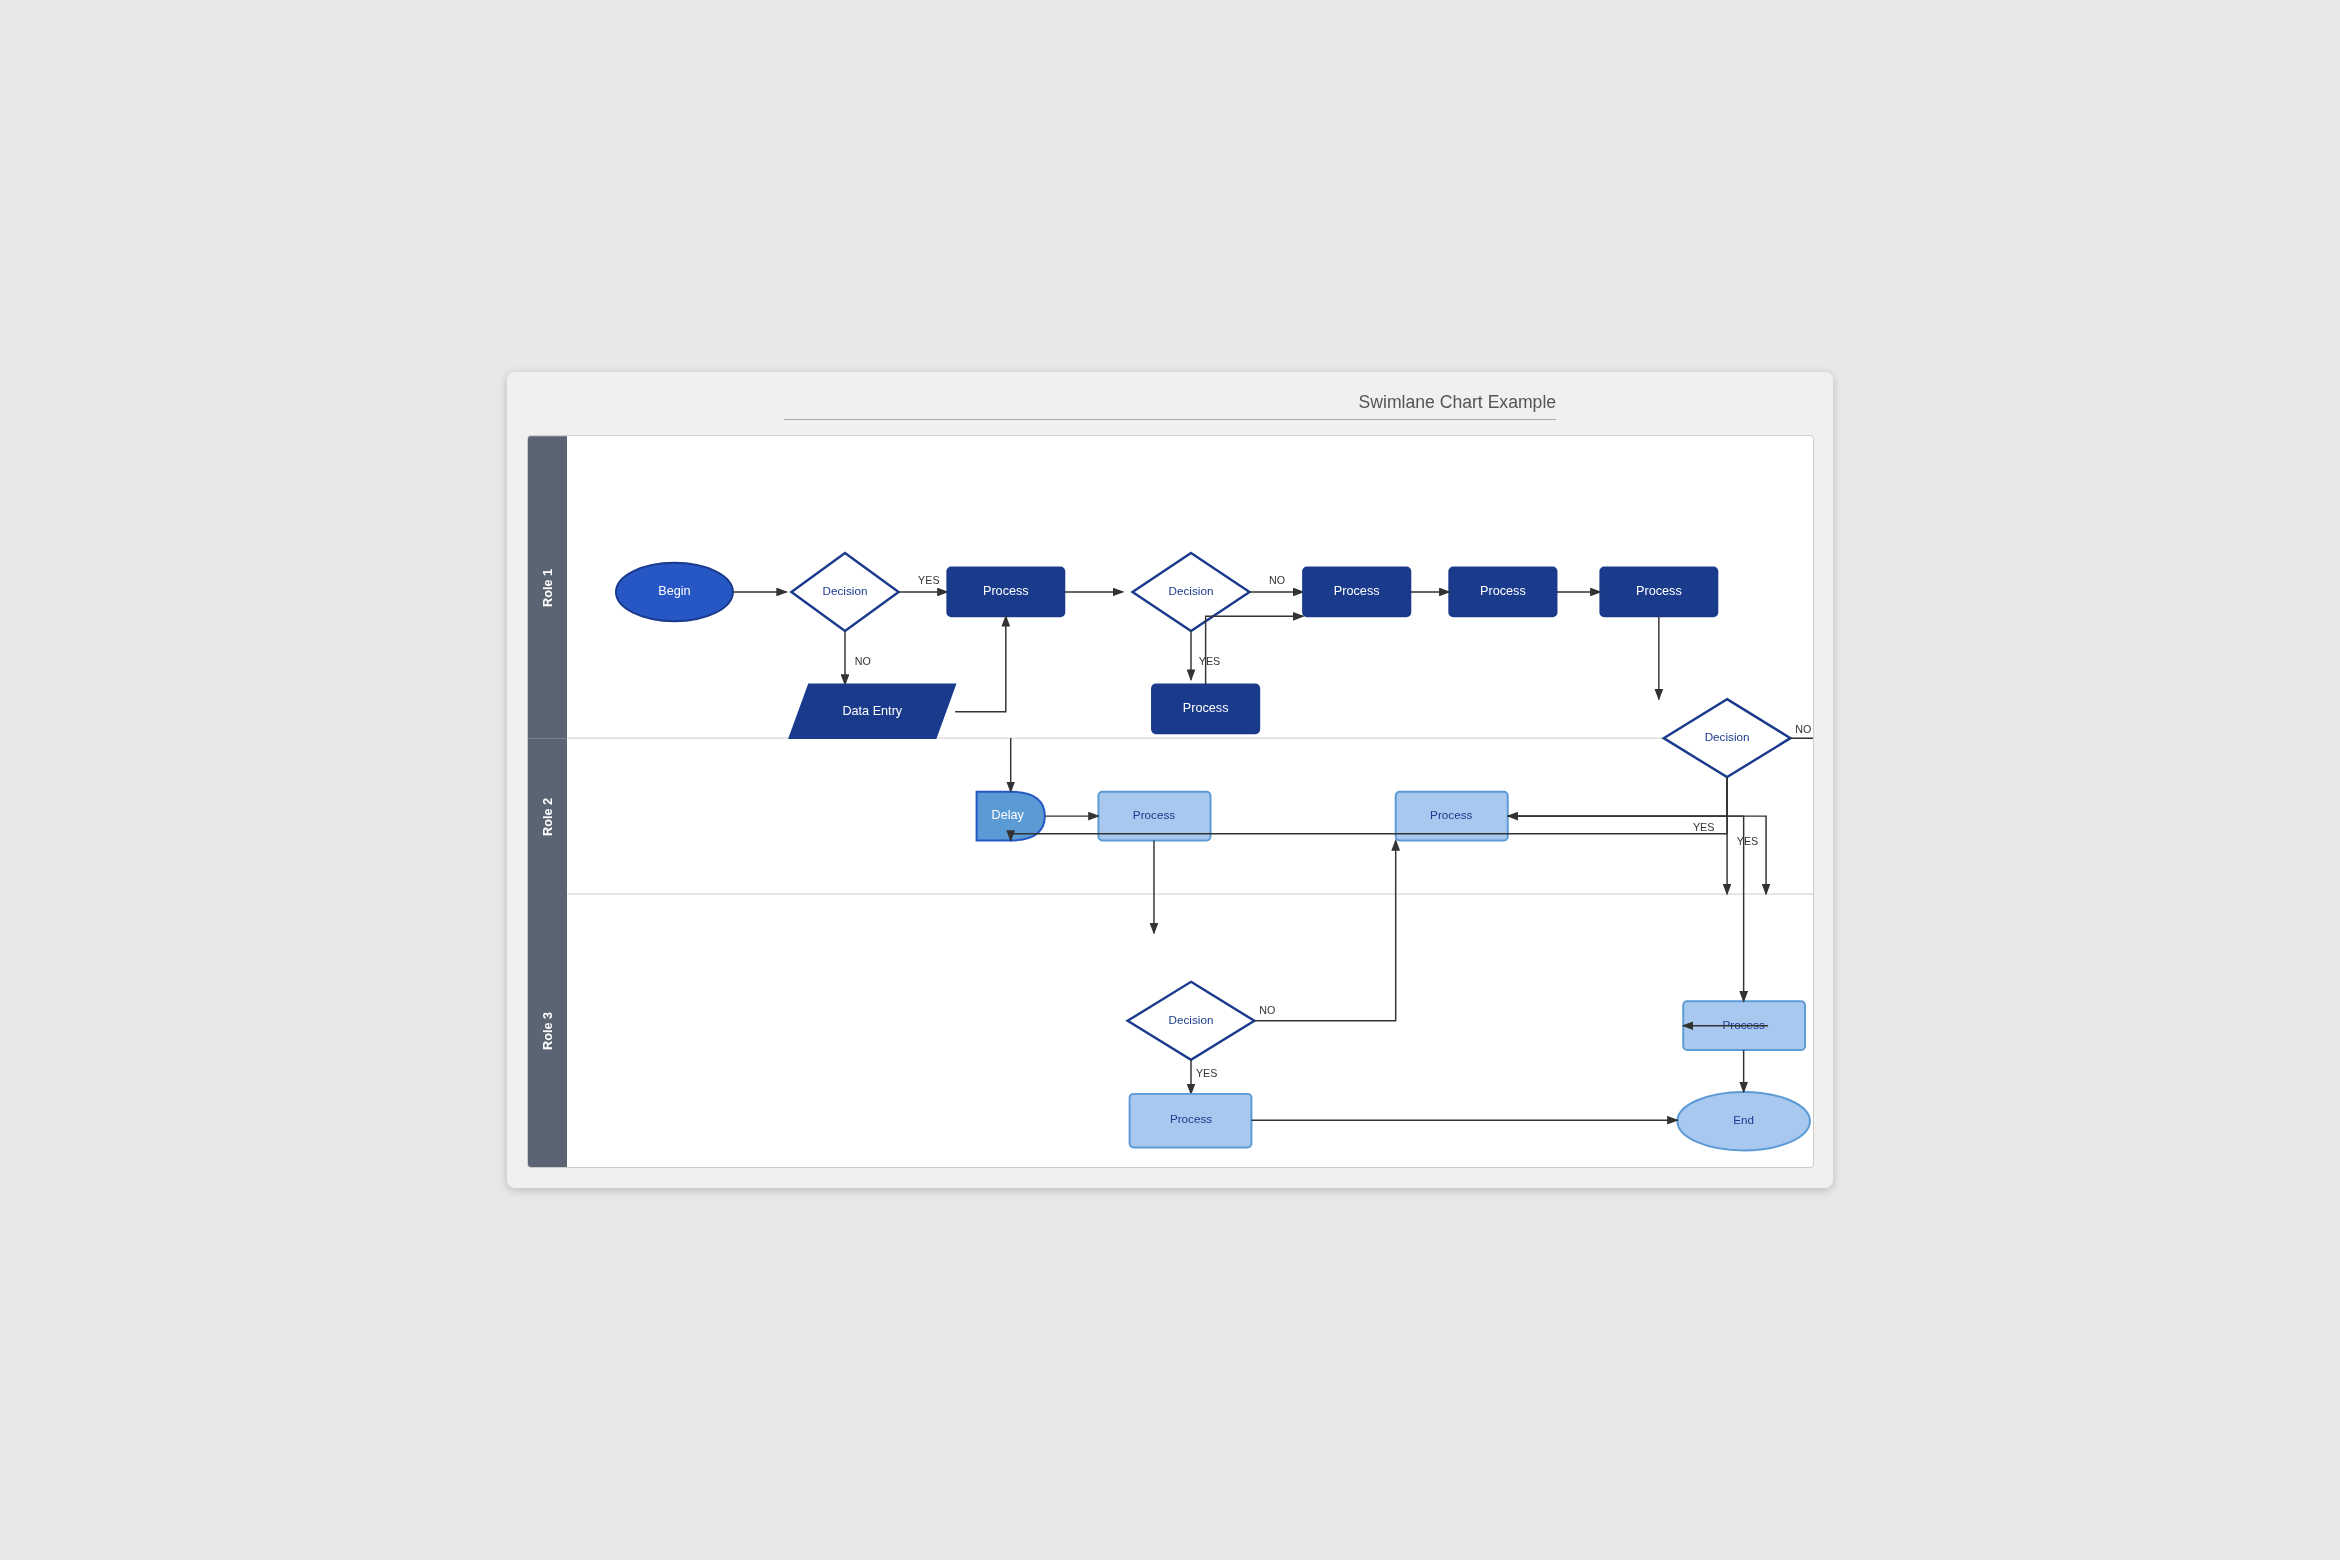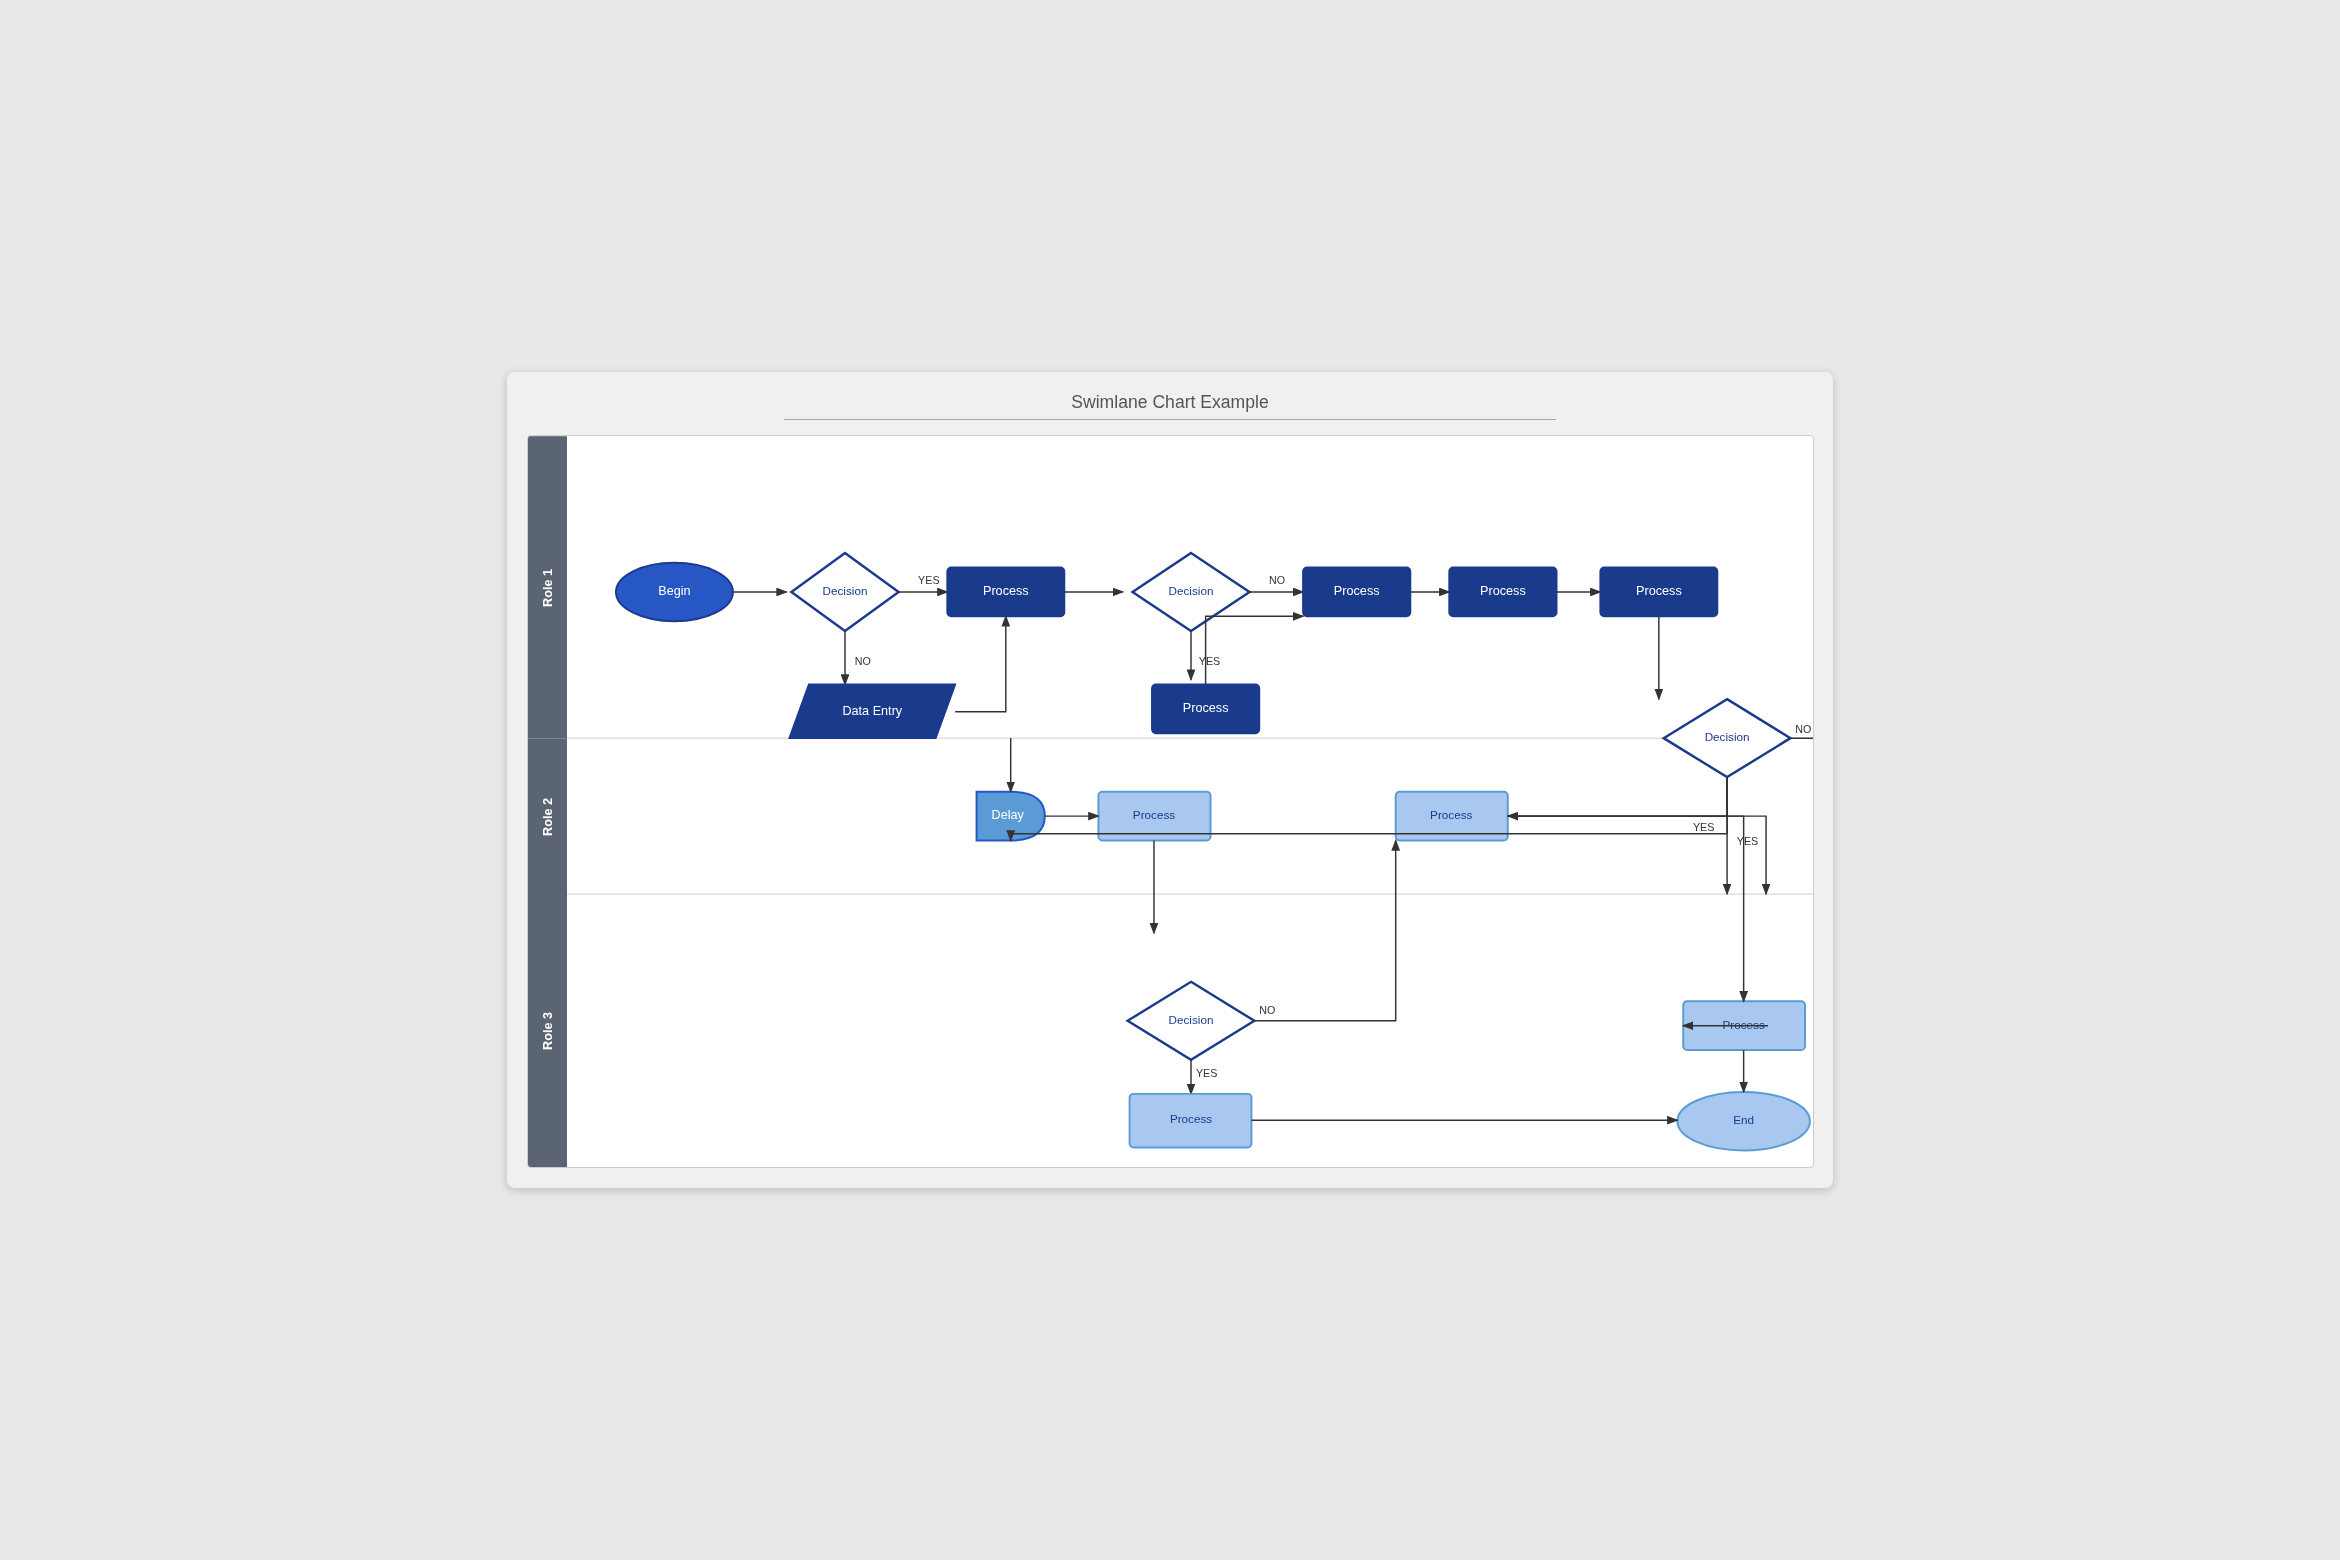--- a/index.html
+++ b/index.html
@@ -13,21 +13,21 @@
       padding: 19.5px;
     }
     .page-wrapper {
       background: #f0f0f0;
       border-radius: 7.8px;
       padding: 19.5px;
       width: 1326px;
       box-shadow: 0 2px 9.8px rgba(0,0,0,0.2);
     }
     .chart-title {
-      text-align: center;
+      text-align: right;
       font-size: 17.6px;
       color: #555;
       margin-bottom: 15.6px;
       padding-bottom: 5.9px;
       border-bottom: 1px solid #aaa;
       width: 60%;
       margin-left: auto;
       margin-right: auto;
     }
     .swimlane-container {

